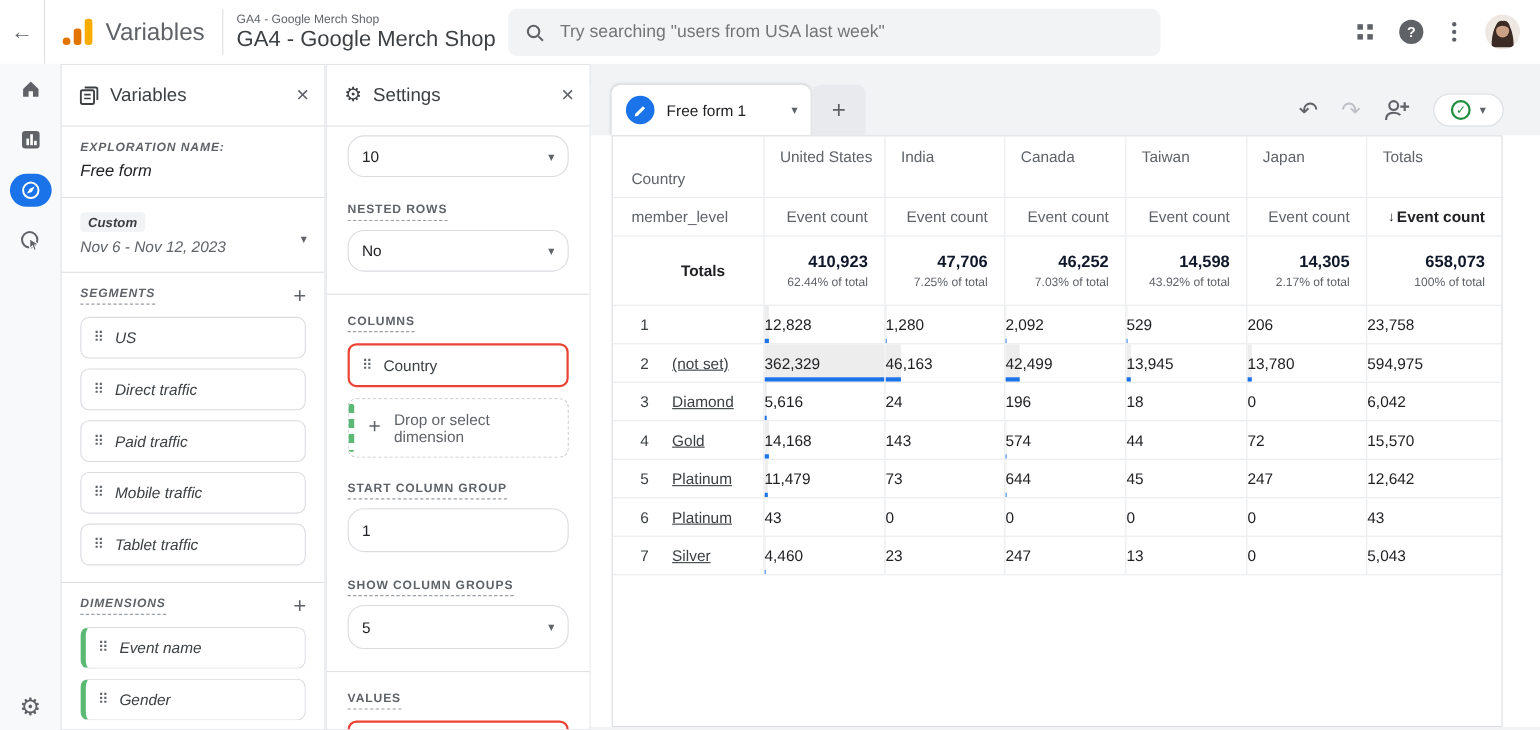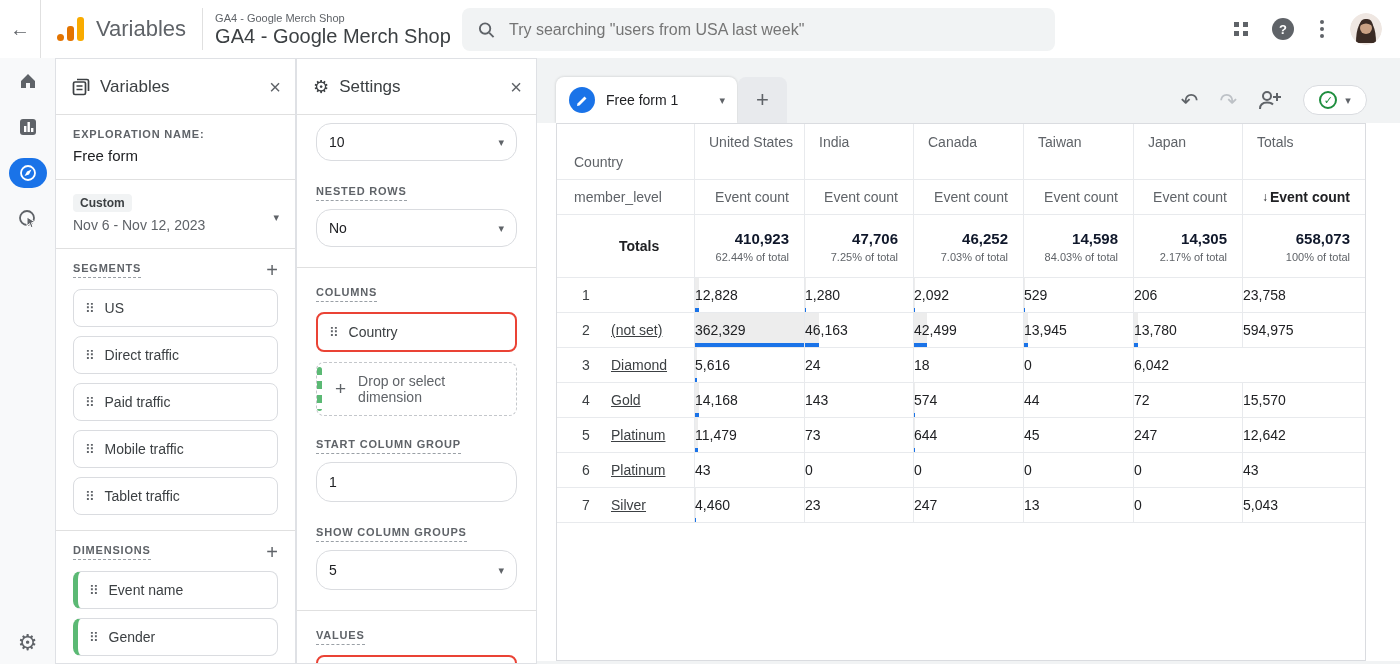--- a/index.html
+++ b/index.html
@@ -44,21 +44,21 @@
   
   .panel { position:absolute; top:58px; height:606px; background:#fff; border:1px solid #dfe1e5; }
   .panel-vars { left:55px; width:241px; }
   .panel-settings { left:296px; width:241px; overflow:hidden; }
   .panel-header { height:56px; display:flex; align-items:center; padding:0 14px 0 16px;
     border-bottom:1px solid #e0e0e0; gap:10px; }
   .panel-title { font-size:17px; color:#3c4043; flex:1; }
   .panel-close { font-size:20px; color:#5f6368; cursor:pointer; line-height:1; }
   .gear-glyph { font-size:18px; color:#3c4043; }
 
-  .section { padding:13px 17px 15px; border-bottom:1px solid #e0e0e0; position:relative; }
+  .section { padding:13px 17px 15px; border-bottom:1px solid #e0e0e0; position:relative;font-style:italic; }
   .tiny-label { font-size:11px; font-weight:bold; letter-spacing:.8px; color:#5f6368; }
   .tiny-label.dashed { border-bottom:1px dashed #9aa0a6; padding-bottom:3px; display:inline-block; }
   .section-head { display:flex; align-items:flex-start; justify-content:space-between; }
   .plus-icon { font-size:20px; color:#5f6368; cursor:pointer; line-height:1; margin-top:-2px; }
   .explo-name { font-size:15px; color:#202124; margin-top:7px; }
   .date-badge { display:inline-block; background:#f1f3f4; border-radius:4px; padding:2px 7px;
     font-size:12px; font-weight:bold; color:#3c4043; }
   .date-range { font-size:14px; color:#5f6368; margin-top:5px; }
   .caret { color:#5f6368; font-size:11px; }
   .date-caret { position:absolute; right:16px; top:46%; }
@@ -401,21 +401,21 @@
           <div class="g-cell">
             <div class="t-val">47,706</div>
             <div class="t-pct">7.25% of total</div>
           </div>
           <div class="g-cell">
             <div class="t-val">46,252</div>
             <div class="t-pct">7.03% of total</div>
           </div>
           <div class="g-cell">
             <div class="t-val">14,598</div>
-            <div class="t-pct">84.03% of total</div>
+            <div class="t-pct">43.92% of total</div>
           </div>
           <div class="g-cell">
             <div class="t-val">14,305</div>
             <div class="t-pct">2.17% of total</div>
           </div>
           <div class="g-cell">
             <div class="t-val">658,073</div>
             <div class="t-pct">100% of total</div>
           </div>
         </div>
@@ -493,20 +493,23 @@
             </div>
             <div class="g-cell">
               <div class="bar-track" style="width: 1.54997%;"></div>
               <div class="cell-bar" style="width: 1.54997%;"></div>
               <span class="cell-num">5,616</span>
             </div>
             <div class="g-cell">
               <span class="cell-num">24</span>
             </div>
             <div class="g-cell">
+              <span class="cell-num">196</span>
+            </div>
+            <div class="g-cell">
               <span class="cell-num">18</span>
             </div>
             <div class="g-cell">
               <span class="cell-num">0</span>
             </div>
             <div class="g-cell">
               <span class="cell-num">6,042</span>
             </div>
           </div>
           <div class="g-row g-data">

